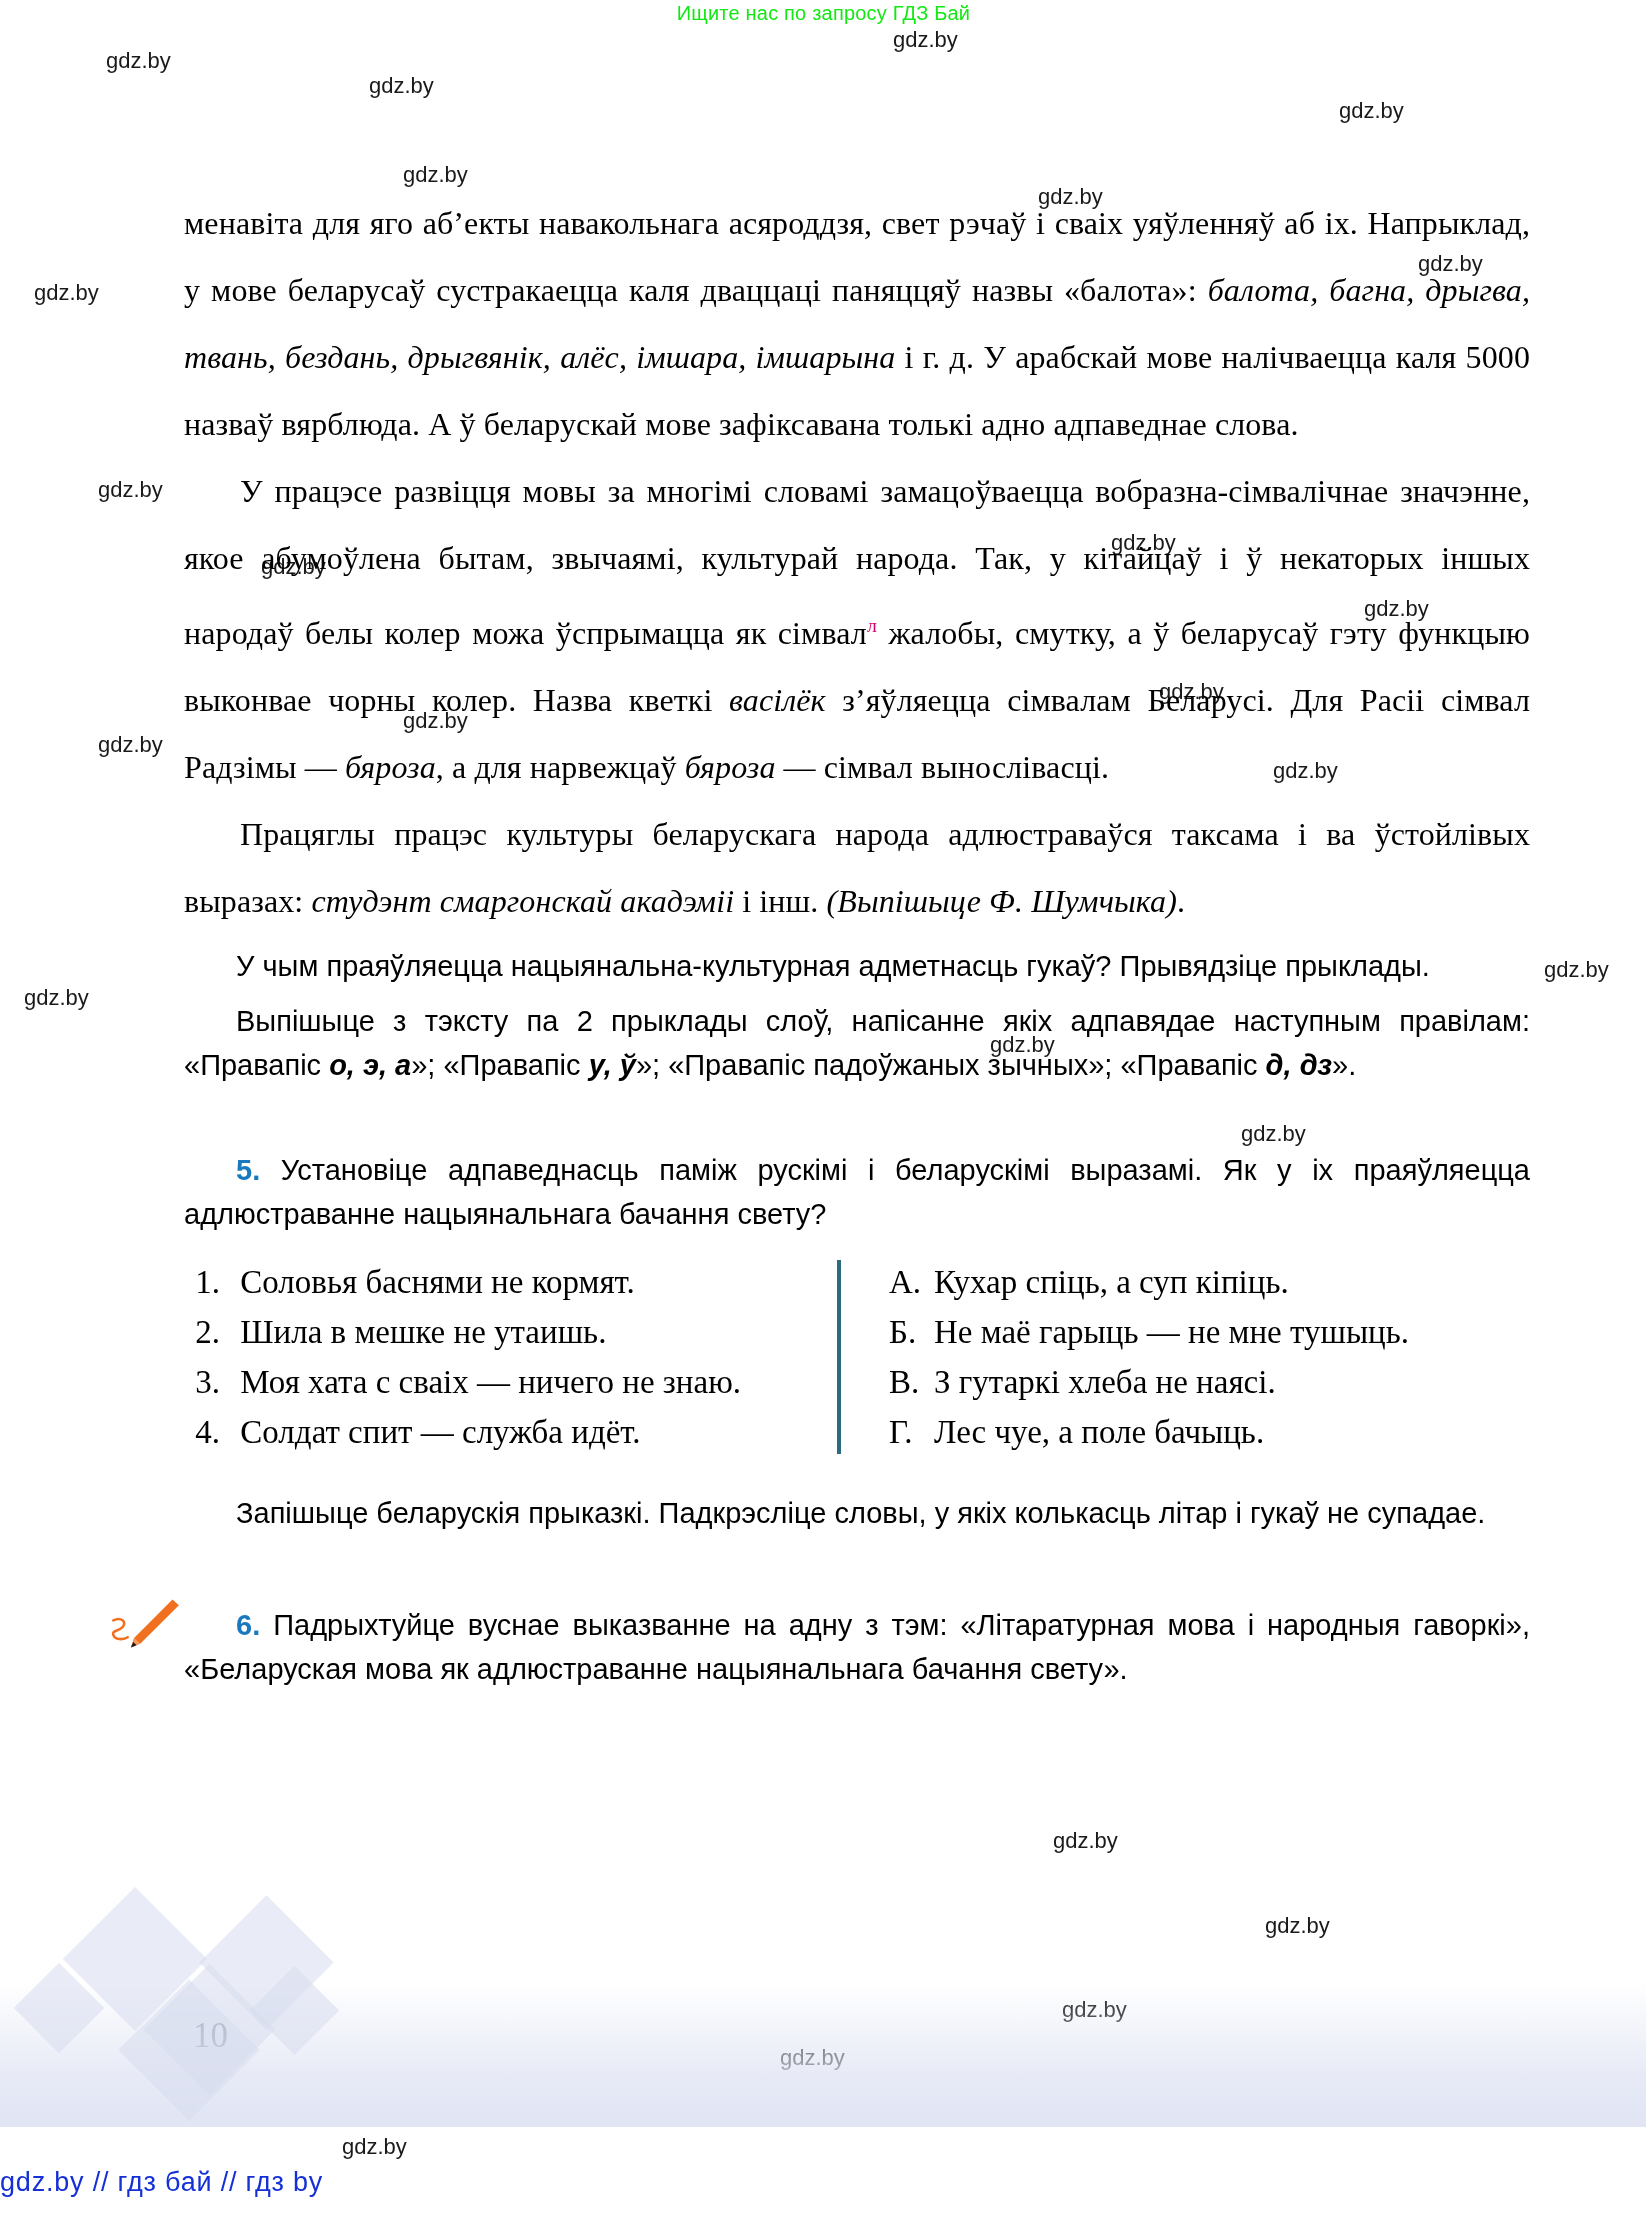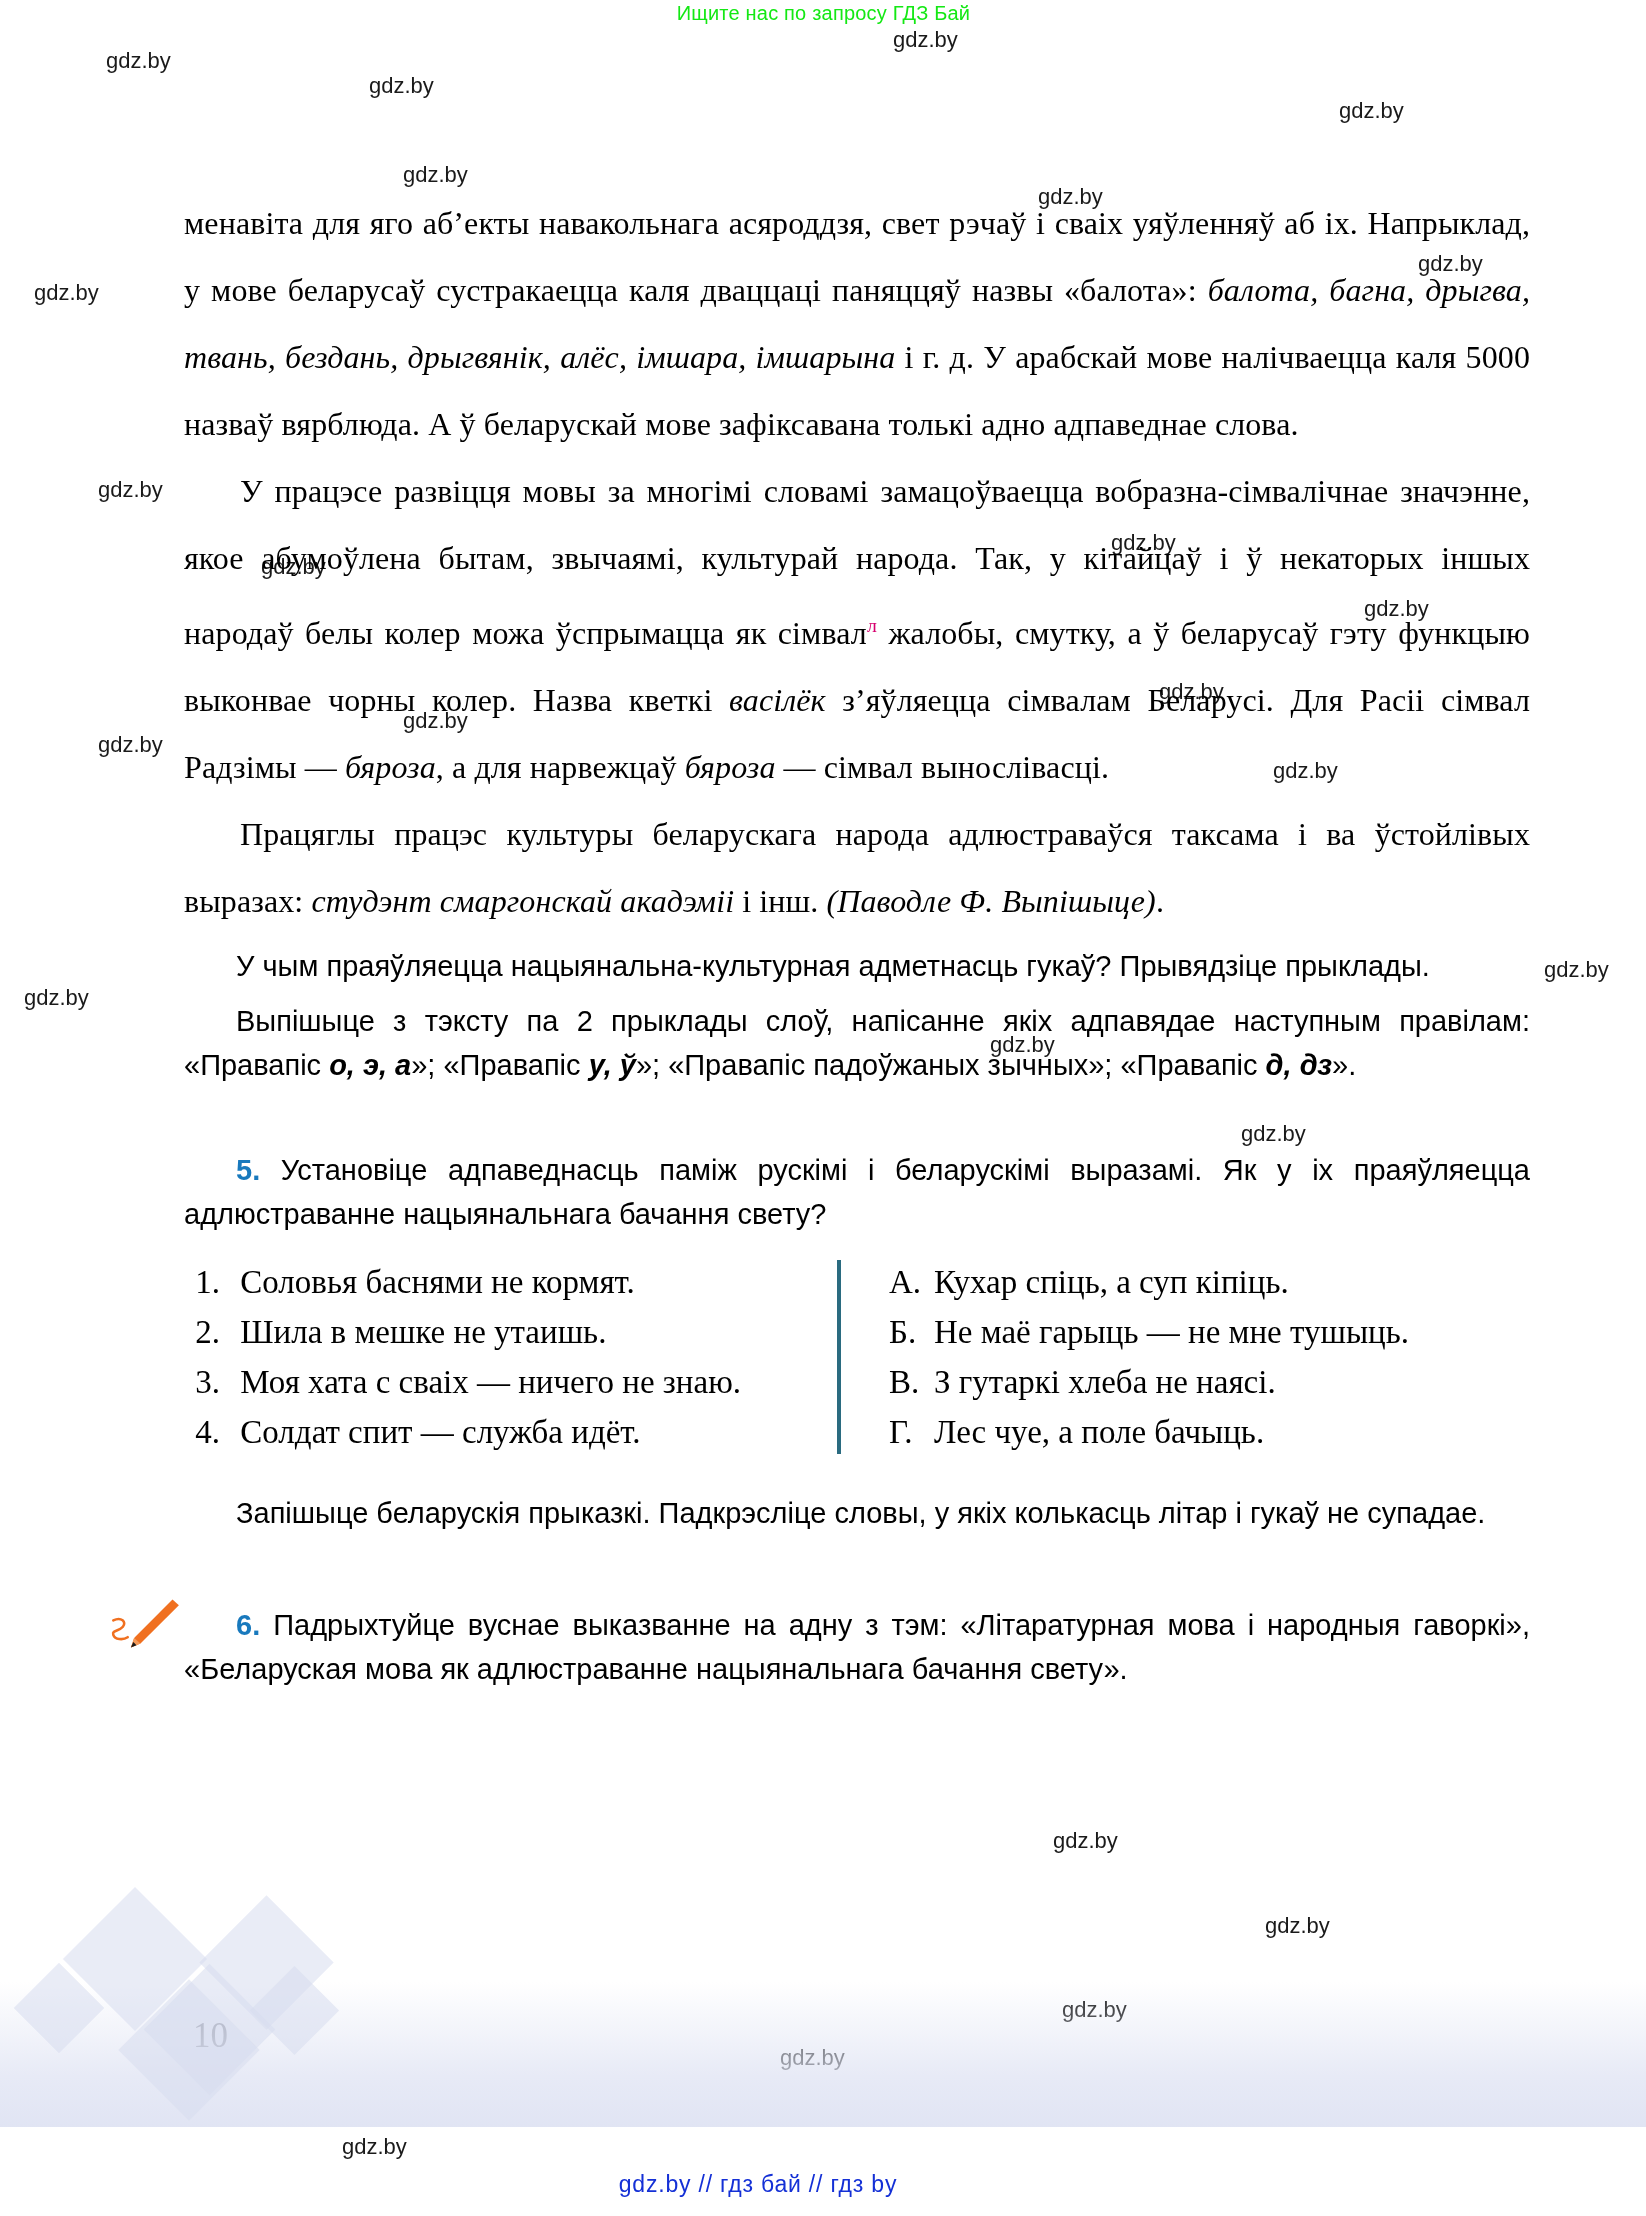--- a/index.html
+++ b/index.html
@@ -65,24 +65,23 @@
     background: linear-gradient(to bottom, rgba(223,227,243,0) 0%, rgba(223,227,243,0.75) 65%, rgba(223,227,243,0.95) 100%);
     pointer-events: none;
   }
 
   
   #footer-links {
     position: absolute;
     left: 0;
     bottom: 17.7px;
     width: 1516px;
-    text-align: center;
     color: #1430d6;
     font-family: "Liberation Sans", "DejaVu Sans", sans-serif;
-    font-size: 23px;
+    font-size: 27px;
     letter-spacing: 0.8px;
     white-space: nowrap;
   }
 
   
   #content {
     position: absolute;
     left: 184px;
     top: 190px;
     width: 1346px;
@@ -214,21 +213,21 @@
   <div class="wm" style="left:1062px; top:1997px;">gdz.by</div>
   <div class="wm" style="left:780px;  top:2045px;">gdz.by</div>
   <div class="wm" style="left:342px;  top:2134px;">gdz.by</div>
 
   <div id="content">
 
     <p class="serif-para first"><span>менавіта для яго аб’екты навакольнага асяроддзя, свет рэчаў і сваіх уяўленняў аб іх. Напрыклад, у мове беларусаў сустракаецца каля дваццаці паняццяў назвы «балота»: </span><em>балота, багна, дрыгва, твань, бездань, дрыгвянік, алёс, імшара, імшарына</em><span> і г. д. У арабскай мове налічваецца каля 5000 назваў вярблюда. А ў беларускай мове зафіксавана толькі адно адпаведнае слова.</span></p>
 
     <p class="serif-para"><span>У працэсе развіцця мовы за многімі словамі замацоўваецца вобразна-сімвалічнае значэнне, якое абумоўлена бытам, звычаямі, культурай народа. Так, у кітайцаў і ў некаторых іншых народаў белы колер можа ўспрымацца як сімвал</span><span class="sup-red">л</span><span> жалобы, смутку, а ў беларусаў гэту функцыю выконвае чорны колер. Назва кветкі </span><em>васілёк</em><span> з’яўляецца сімвалам Беларусі. Для Расіі сімвал Радзімы — </span><em>бяроза</em><span>, а для нарвежцаў </span><em>бяроза</em><span> — сімвал вынослівасці.</span></p>
 
-    <p class="serif-para"><span>Працяглы працэс культуры беларускага народа адлюстраваўся таксама і ва ўстойлівых выразах: </span><em>студэнт смаргонскай акадэміі</em><span> і інш. </span><em>(Паводле Ф. Выпішыце)</em><span>.</span></p>
+    <p class="serif-para"><span>Працяглы працэс культуры беларускага народа адлюстраваўся таксама і ва ўстойлівых выразах: </span><em>студэнт смаргонскай акадэміі</em><span> і інш. </span><em>(Выпішыце Ф. Шумчыка)</em><span>.</span></p>
 
     <p class="sans-para" style="margin-top:9.7px;">У чым праяўляецца нацыянальна-культурная адметнасць гукаў? Прывядзіце прыклады.</p>
 
     <p class="sans-para" style="margin-top:11px;"><span>Выпішыце з тэксту па 2 прыклады слоў, напісанне якіх адпавядае наступным правілам: «Правапіс </span><b>о, э, а</b><span>»; «Правапіс </span><b>у, ў</b><span>»; «Правапіс падоўжаных зычных»; «Правапіс </span><b>д, дз</b><span>».</span></p>
 
     <div class="exercise" style="margin-top:61px;"><span class="ex-num">5.</span>&nbsp;<span>Установіце адпаведнасць паміж рускімі і беларускімі выразамі. Як у іх праяўляецца адлюстраванне нацыянальнага бачання свету?</span></div>
 
     <div id="match-table">
       <div class="col col-left">
         <div class="item">

